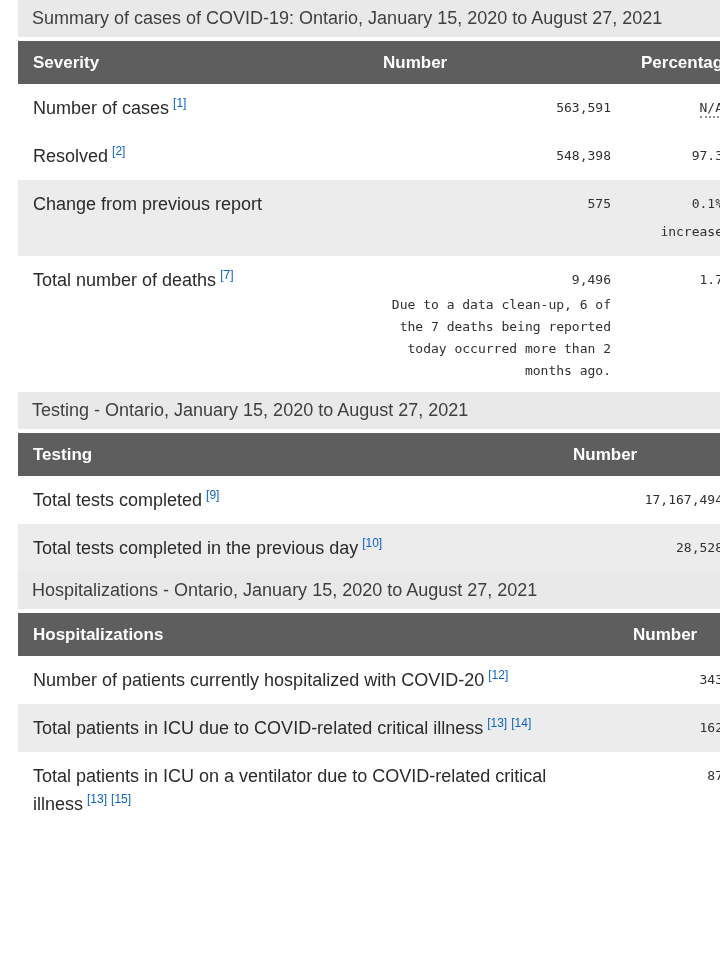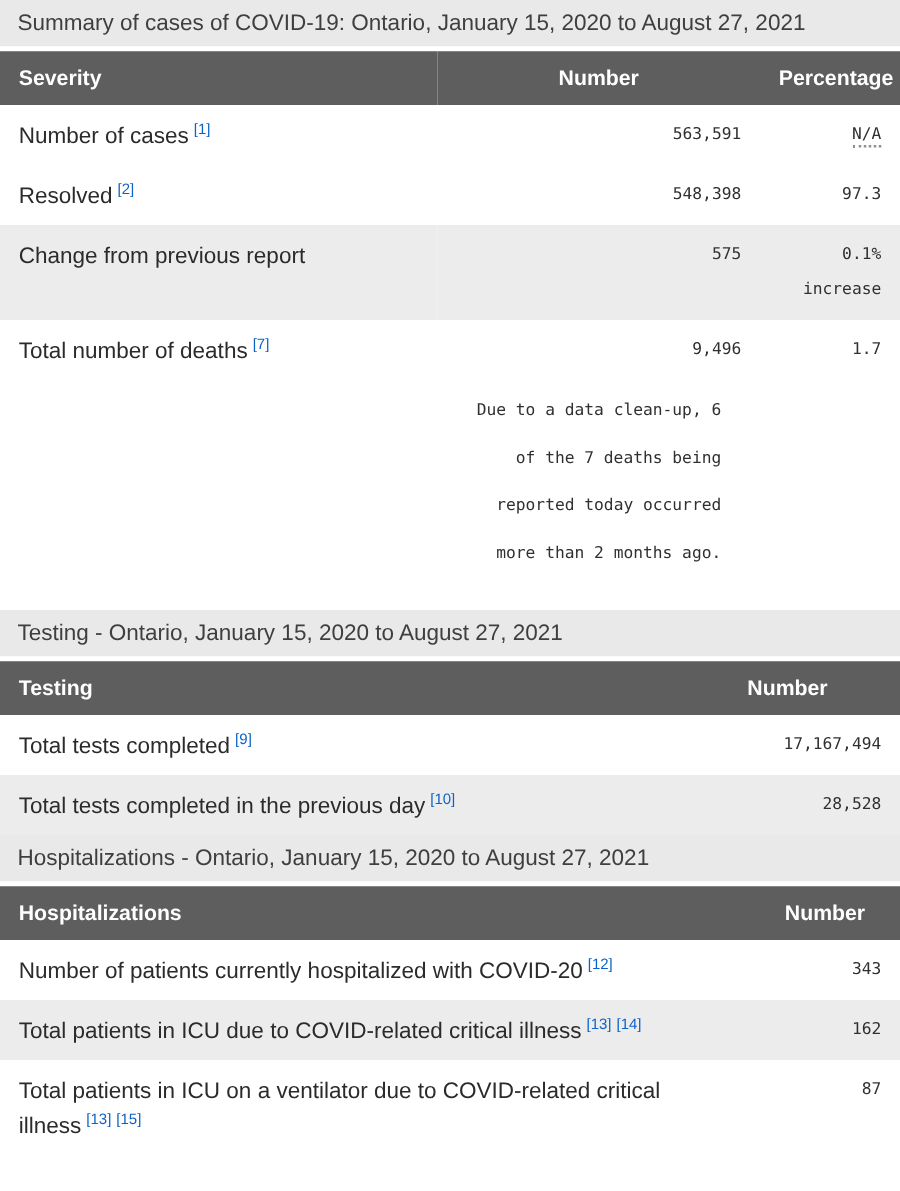--- a/index.html
+++ b/index.html
@@ -33,21 +33,21 @@
   }
   thead th {
     background: var(--header-bg);
     color: var(--header-text);
     font-size: 17px;
     font-weight: bold;
     text-align: left;
     padding: 11px 15px;
     line-height: 21px;
   }
-  thead th.num { text-align: center; }
+  thead th.num { text-align: left; }
   td {
     vertical-align: top;
     padding: 10px 15px;
     font-size: 18px;
     line-height: 28px;
     color: var(--text);
   }
   tr.alt td { background: var(--row-alt-bg); }
   td.num {
     text-align: right;
@@ -60,29 +60,29 @@
     line-height: 0;
     vertical-align: super;
     margin-left: 4px;
   }
   sup.fn a {
     color: var(--link);
     text-decoration: none;
     cursor: pointer;
   }
   .note {
-    line-height: 38px;
-    margin: 16px;
+    line-height: 22px;
+    margin: 0;
   }
   .abbr {
     border-bottom: 2px dotted #8f8f8f;
     padding-bottom: 1px;
     cursor: help;
   }
-  section { margin: 0; }
+  section { margin: 0; padding-left: 18px; }
 </style>
 </head>
 <body>
 
 <div class="page">
 
   <section>
     <div class="caption">Summary of cases of COVID-19: Ontario, January 15, 2020 to August 27, 2021</div>
     <table>
       <colgroup>

